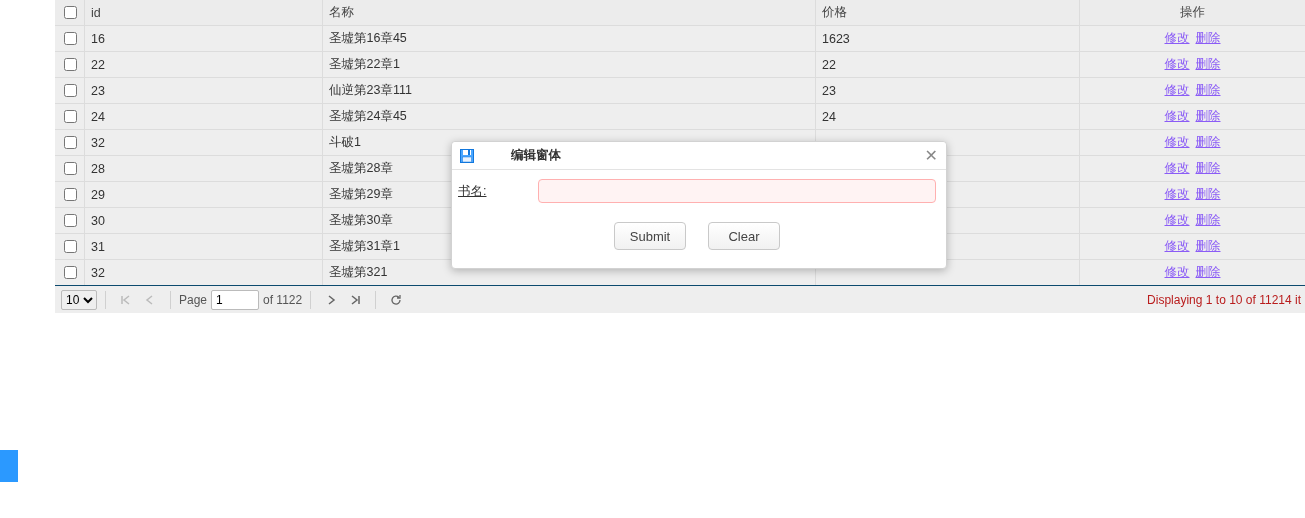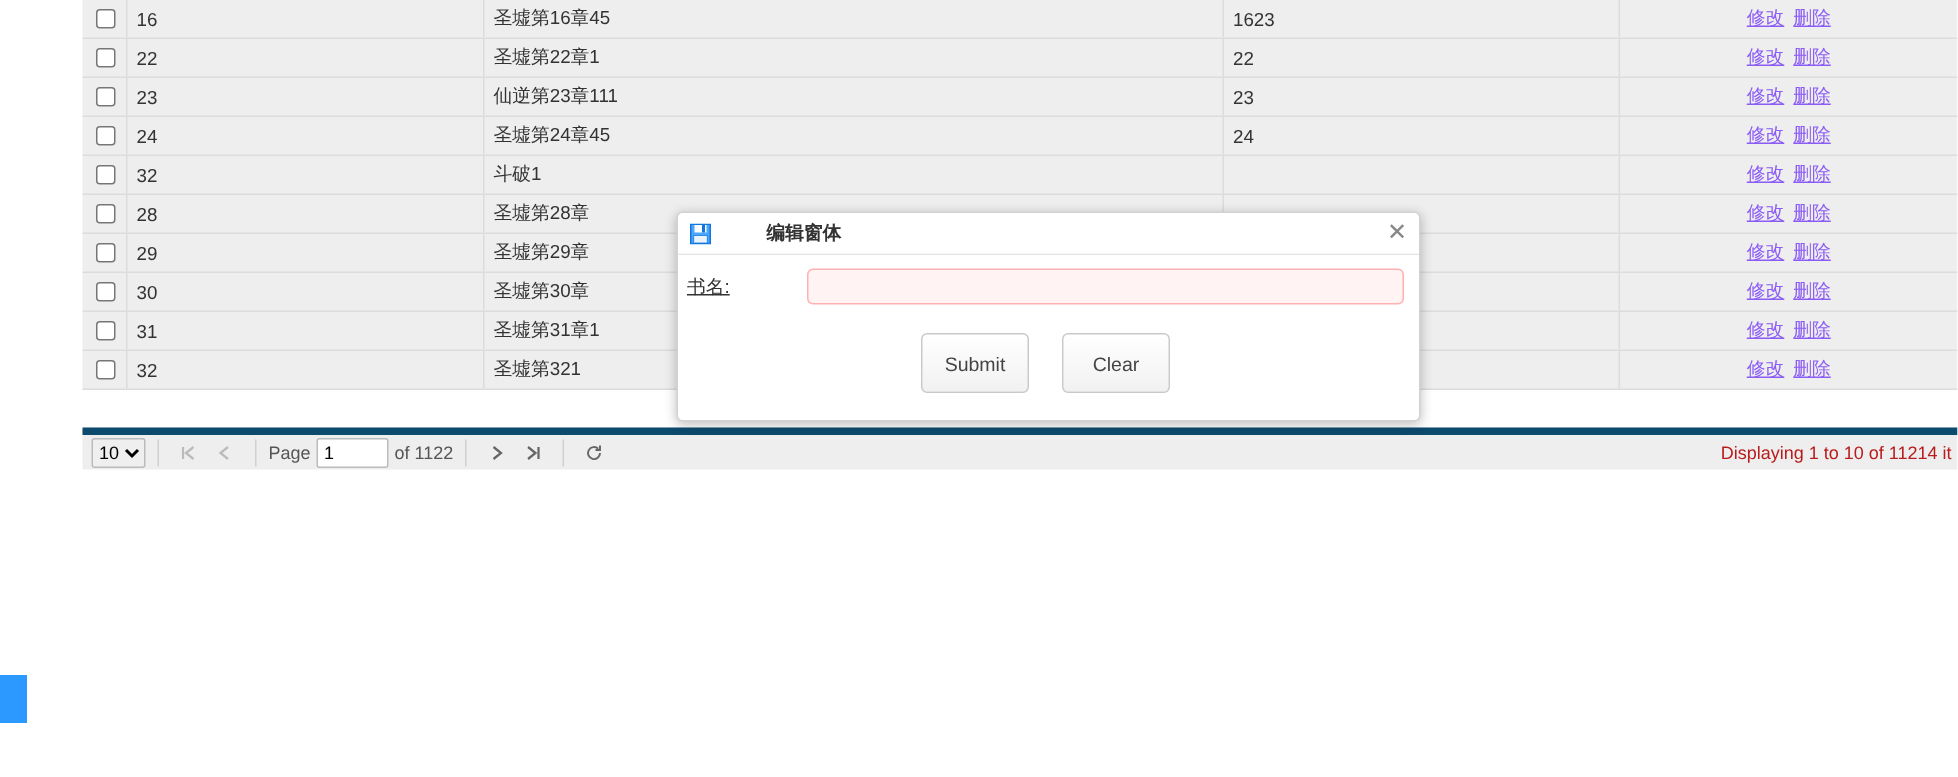--- a/index.html
+++ b/index.html
@@ -44,21 +44,21 @@
   .cell:last-child{border-right:none;justify-content:center;}
   .cell.chk{padding:0;justify-content:center;}
   .cell.chk input{width:13px;height:13px;}
   .row.header .cell.ops{justify-content:center;}
   a.action{
     color:#8b5cf6;text-decoration:underline;cursor:pointer;margin:0 3px;
   }
   
   .pager{
     position:absolute;left:55px;right:0;top:285px;
-    height:28px;background:#eee;border-top:5px solid #0c4a6e;
+    height:28px;background:#eee;border-top:1px solid #0c4a6e;
     display:flex;align-items:center;font-size:12px;color:#555;
     padding-left:6px;box-sizing:border-box;
   }
   .pager .sep{
     width:1px;height:18px;background:#d0d0d0;margin:0 8px;
   }
   .pager select{
     font-size:12px;height:20px;border:1px solid #bbb;border-radius:2px;
   }
   .pager .nav-btn{
@@ -106,34 +106,43 @@
     width:80px;text-align:left;color:#333;text-decoration:underline;
   }
   .form-row input{
     flex:1;height:22px;border:1px solid #ffb0b0;border-radius:4px;
     background:#fff3f3;padding:0 6px;font-size:12.5px;
   }
   .modal-buttons{
     display:flex;justify-content:center;gap:22px;margin-top:10px;
   }
   .modal-buttons button{
-    min-width:72px;height:40px;
+    min-width:72px;height:28px;
     border:1px solid #c9c9c9;border-radius:4px;
     background:linear-gradient(#ffffff,#f1f1f1);
     color:#444;font-size:13px;cursor:pointer;
     padding:0 14px;
   }
 </style>
 </head>
 <body>
 
 <div class="left-bar"></div>
 
 <div class="grid">
 
+  <div class="row header">
+    <div class="cell chk">
+      <input type="checkbox" style="">
+    </div>
+    <div class="cell">id</div>
+    <div class="cell">名称</div>
+    <div class="cell">价格</div>
+    <div class="cell ops">操作</div>
+  </div>
 
   <div class="row">
     <div class="cell chk">
         <input type="checkbox" style="">
       </div>
     <div class="cell">16</div>
     <div class="cell">圣墟第16章45</div>
     <div class="cell">1623</div>
     <div class="cell">
       <a class="action">修改</a>

